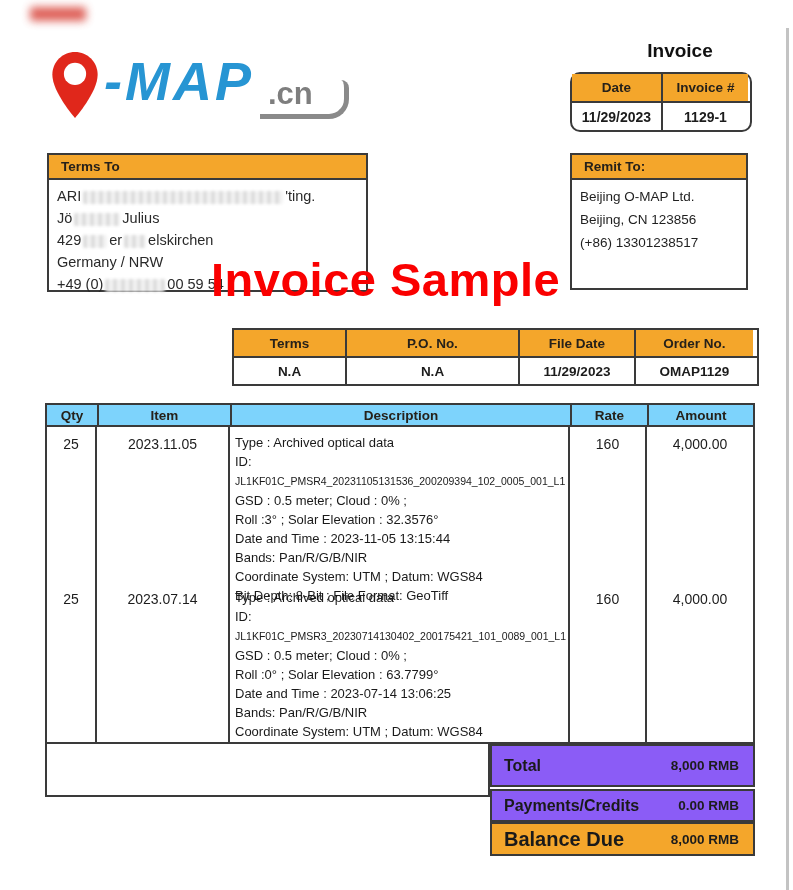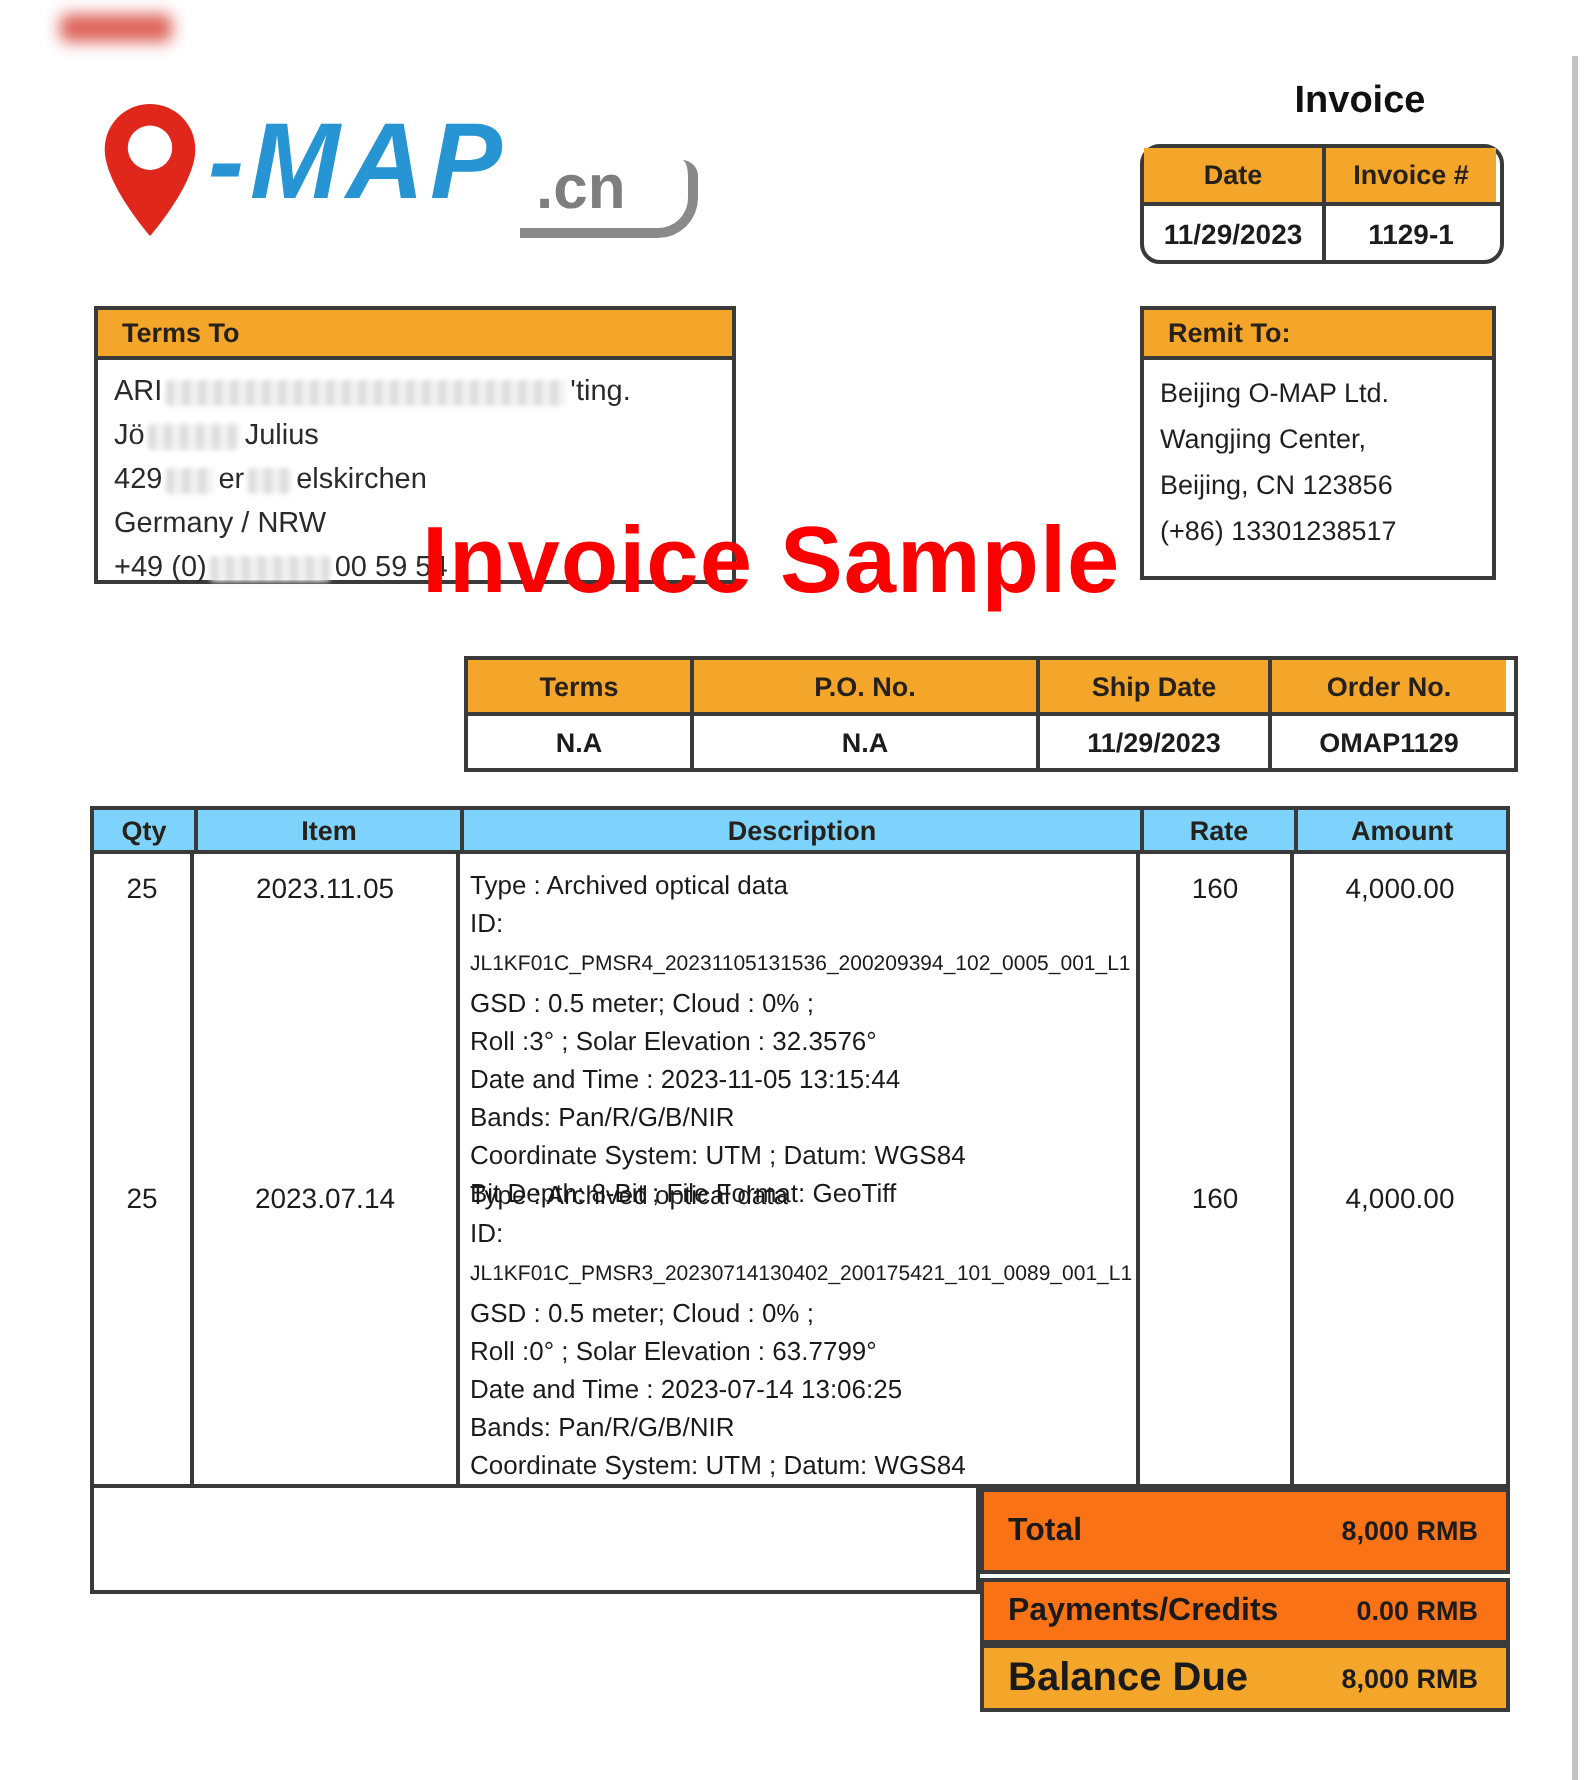--- a/index.html
+++ b/index.html
@@ -79,21 +79,21 @@
   .c-desc .d{font-size:13px;line-height:19px;color:#1a1a1a;}
   .id-label{font-size:13px;} .id-val{font-size:10.5px;letter-spacing:0;}
   .row1{top:6px;} .row2{top:161px;}
   .row1 .c, .row2 .c{top:3px;}
 
   .bottom-left-cell{position:absolute;left:0;top:341px;width:445px;height:53px;
                     border:2px solid #3a3a3a;border-top:none;box-sizing:border-box;background:#fff;}
 
   
   .tot-row{position:absolute;left:445px;width:265px;border:2px solid #3a3a3a;
-           box-sizing:border-box;display:flex;align-items:center;background:#f97316;}
+           box-sizing:border-box;display:flex;align-items:center;background:#8b5cf6;}
   .tot-row .lbl{font-size:16px;font-weight:600;padding-left:12px;flex:1;color:#1a1a1a;}
   .tot-row .val{font-size:13.5px;font-weight:600;padding-right:14px;}
   .r-total{top:341px;height:43px;}
   .r-pay{top:386px;height:33px;}
   .r-bal{top:419px;height:34px;background:#f4a62b;}
   .r-bal .lbl{font-weight:bold;font-size:20px;}
   .r-bal .val{font-weight:bold;}
 </style>
 </head>
 <body>
@@ -143,33 +143,32 @@
       <div>
         <span>+49 (0)</span><span class="redact w60"></span><span>00 59 54</span>
       </div>
     </div>
   </div>
 
   <div class="addr-box remit-box">
     <div class="addr-head">Remit To:</div>
     <div class="addr-body">
       <div>Beijing O-MAP Ltd.</div>
-      <div>Wangjing Center,</div>
       <div>Beijing, CN 123856</div>
       <div>(+86) 13301238517</div>
     </div>
   </div>
 
   <div class="watermark">Invoice Sample</div>
 
   <div class="grid-table order-table">
     <div class="row head">
       <div class="cell c1">Terms</div>
       <div class="cell c2">P.O. No.</div>
-      <div class="cell c3">Ship Date</div>
+      <div class="cell c3">File Date</div>
       <div class="cell c4">Order No.</div>
     </div>
     <div class="row vals">
       <div class="cell c1">N.A</div>
       <div class="cell c2">N.A</div>
       <div class="cell c3">11/29/2023</div>
       <div class="cell c4">OMAP1129</div>
     </div>
   </div>
 

